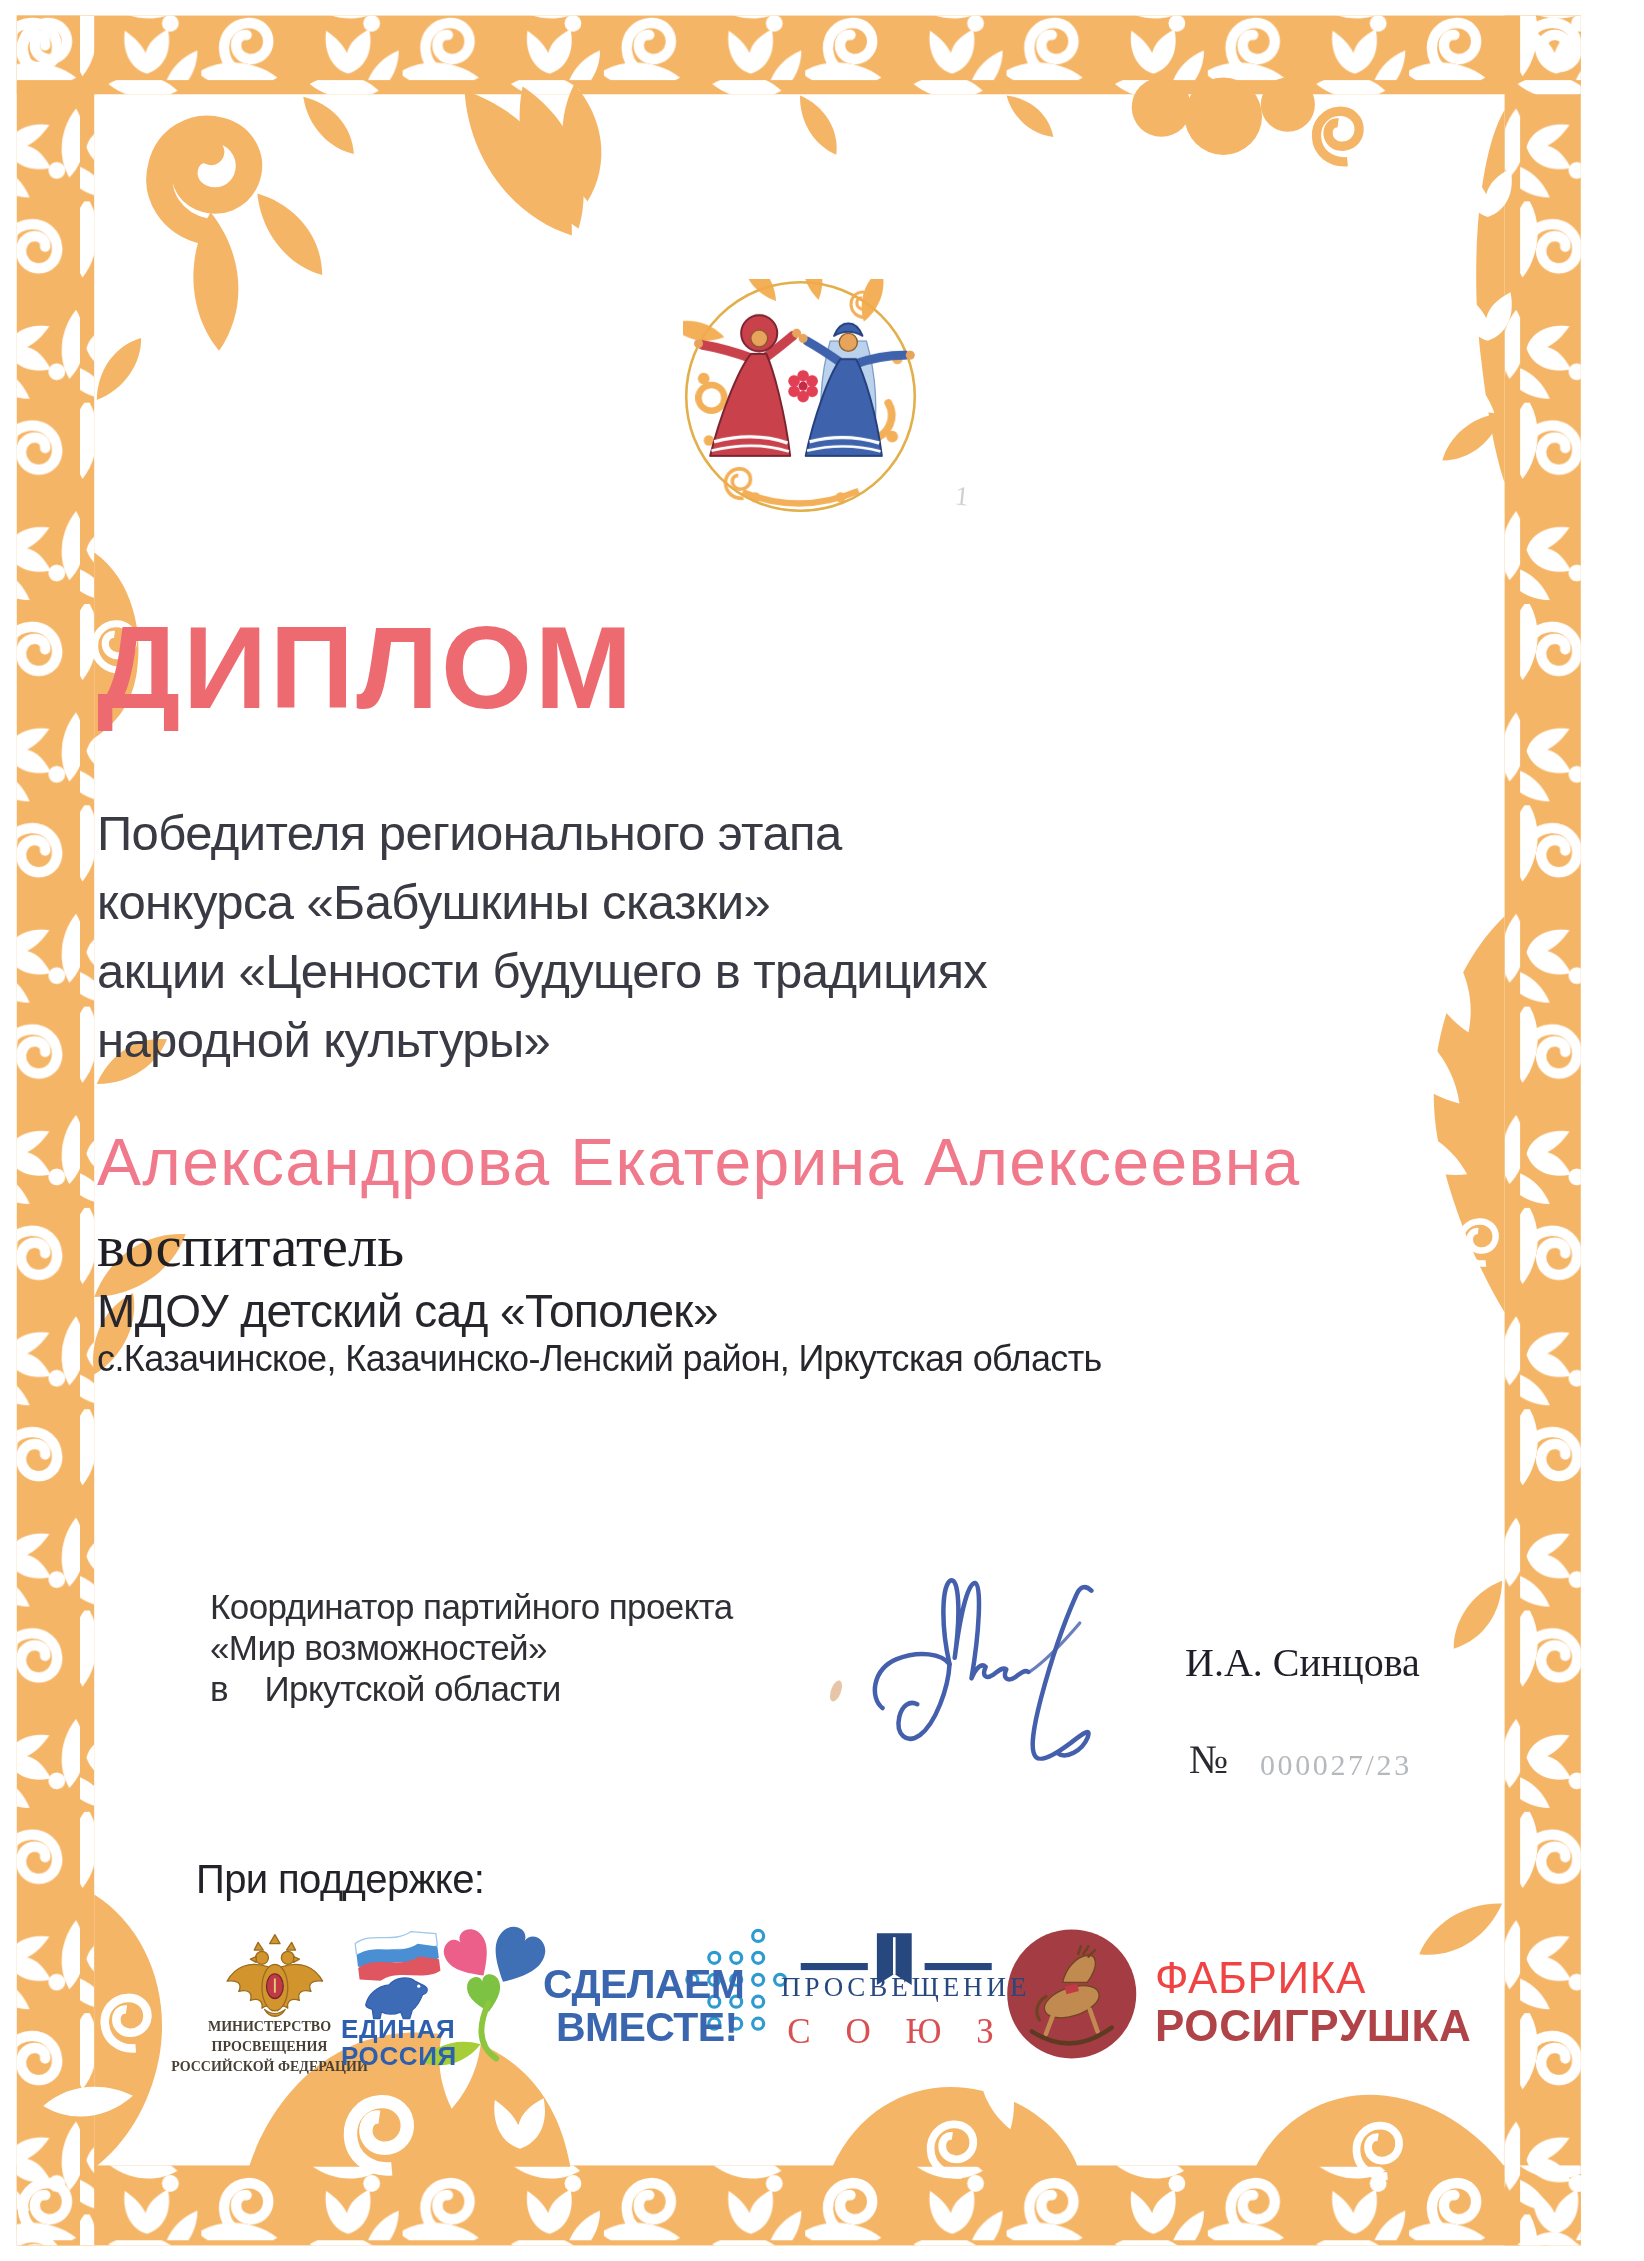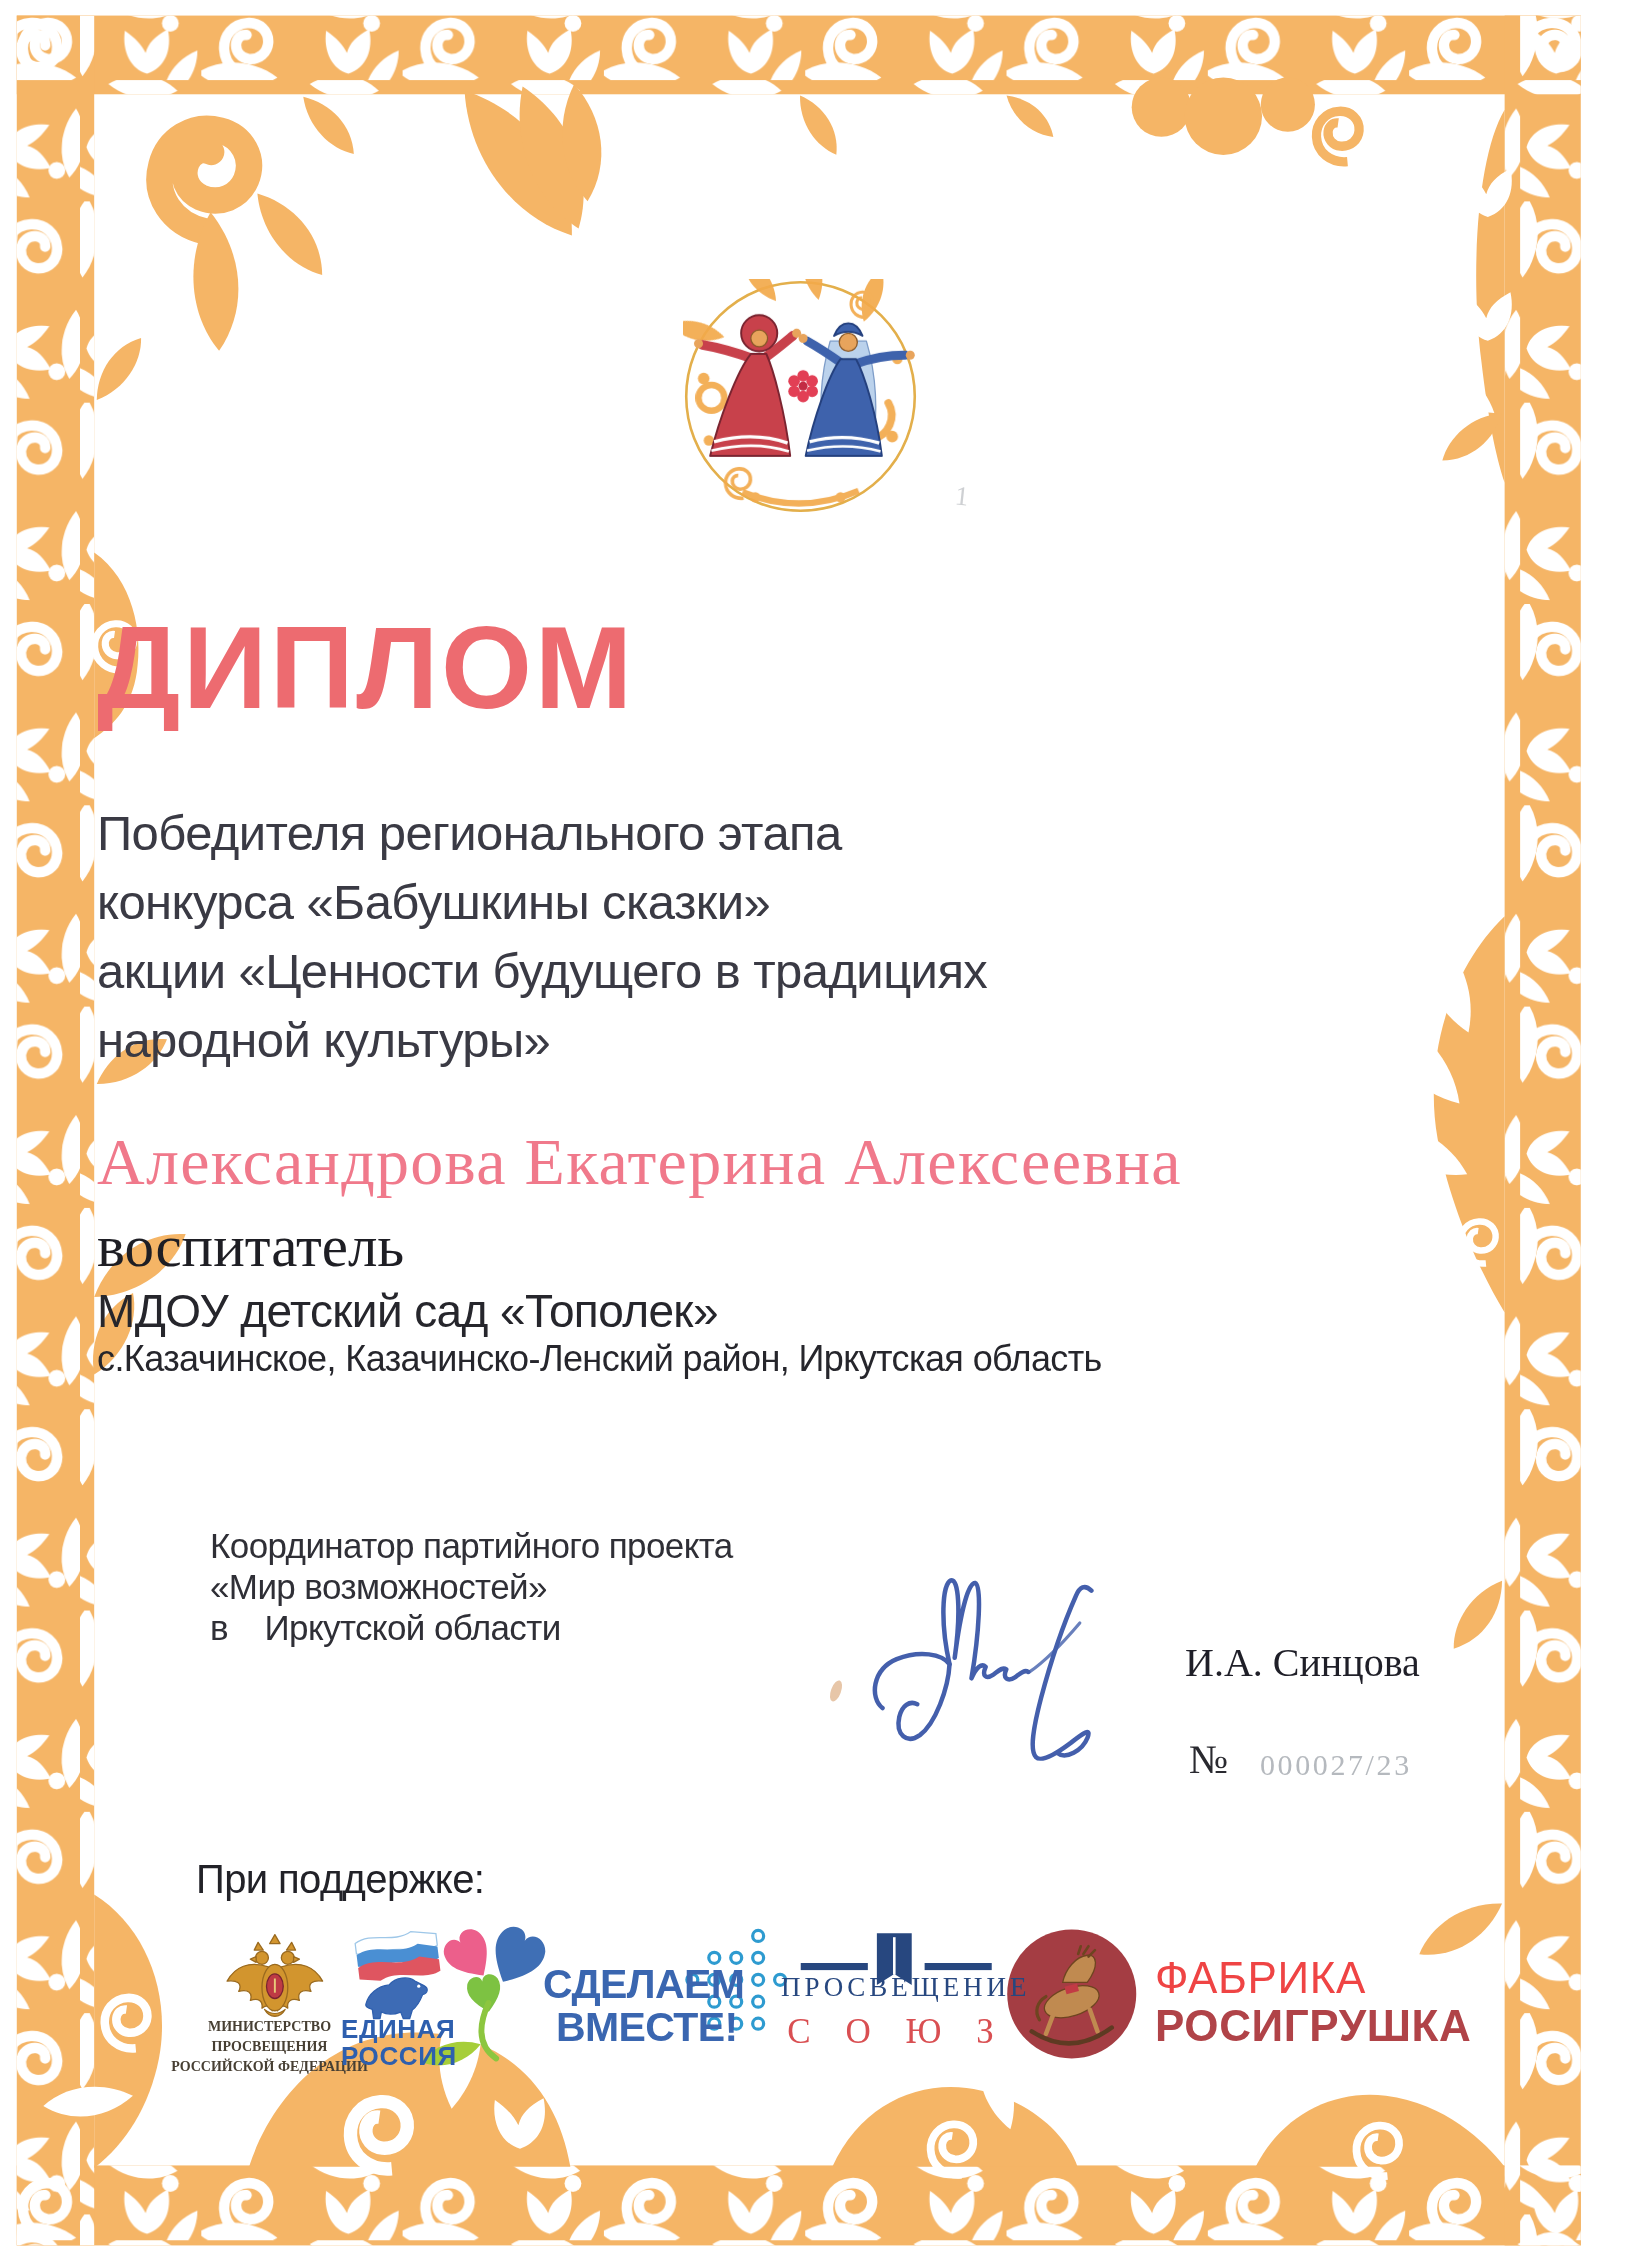--- a/index.html
+++ b/index.html
@@ -2,25 +2,25 @@
 <html style="font-size:10.3px"><head>
 <meta charset="utf-8">
 <style>
   html,body{margin:0;padding:0;background:#ffffff;}
   .page{position:relative;width:1644px;height:2261px;background:#ffffff;overflow:hidden;
         font-family:"Liberation Sans",sans-serif;}
   .abs{position:absolute;}
   .ctr{left:97px;right:97px;}
   .title{top:600px;font-size:117px;font-weight:700;letter-spacing:2.6px;color:#ED6B70;}
   .award{top:799px;font-size:49px;line-height:69px;color:#3A3A44;letter-spacing:-0.6px;}
-  .r-name{top:1124px;font-family:Liberation Serif, serif;font-size:66px;letter-spacing:1.3px;color:#F0798B;}
+  .r-name{top:1124px;font-family:Liberation Sans, sans-serif;font-size:66px;letter-spacing:1.3px;color:#F0798B;}
   .r-role{top:1212px;font-family:"Liberation Serif",serif;font-size:59px;color:#1E1E24;}
   .r-org{top:1284px;font-size:46px;color:#26262C;letter-spacing:-0.6px;}
   .r-loc{top:1338px;font-size:36px;color:#26262C;letter-spacing:-0.6px;}
-  .coord{left:210px;top:1525px;font-size:35px;line-height:41px;color:#2F2F36;letter-spacing:-0.6px;}
+  .coord{left:210px;top:1586px;font-size:35px;line-height:41px;color:#2F2F36;letter-spacing:-0.6px;}
   .pre{white-space:pre;}
   .signer{left:1185px;top:1639px;font-family:"Liberation Serif",serif;font-size:40px;color:#1F1F28;}
   .numlbl{left:1189px;top:1735px;font-family:"Liberation Serif",serif;font-size:41px;color:#2A2A30;}
   .numval{left:1260px;top:1748px;font-family:"Liberation Serif",serif;font-size:30px;letter-spacing:2.6px;color:#B5B9BE;}
   .support{left:196px;top:1857px;font-size:40px;color:#222228;letter-spacing:-0.6px;}
   .mincap{left:150px;top:2017px;width:239px;text-align:center;font-family:"Liberation Serif",serif;
           font-size:14px;line-height:20px;font-weight:700;color:#473F33;}
   .ertxt{left:341px;top:2016px;width:110px;text-align:center;font-size:26px;line-height:27px;
          font-weight:700;color:#2E5FAE;letter-spacing:0.6px;}
   .svtxt1{left:543px;top:1961px;font-size:41px;font-weight:700;color:#3A66B0;letter-spacing:-0.6px;}

